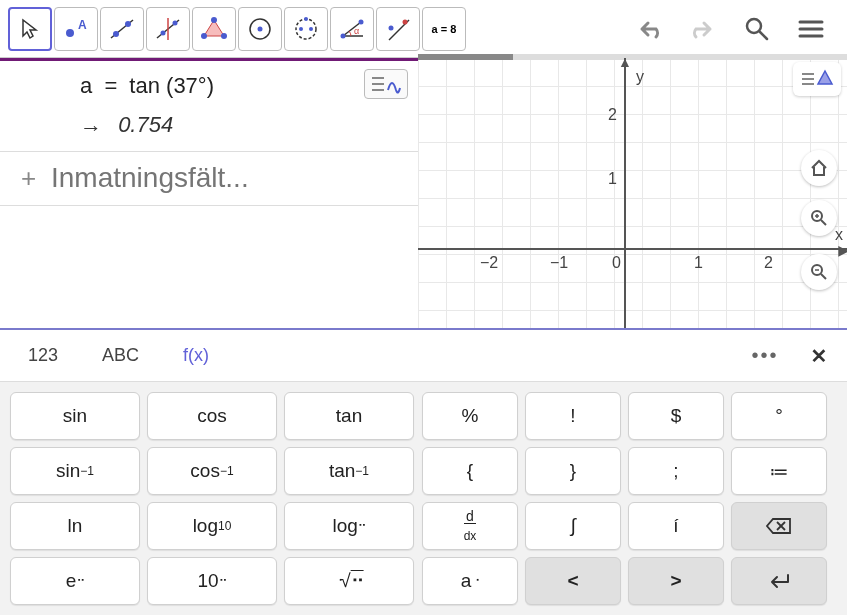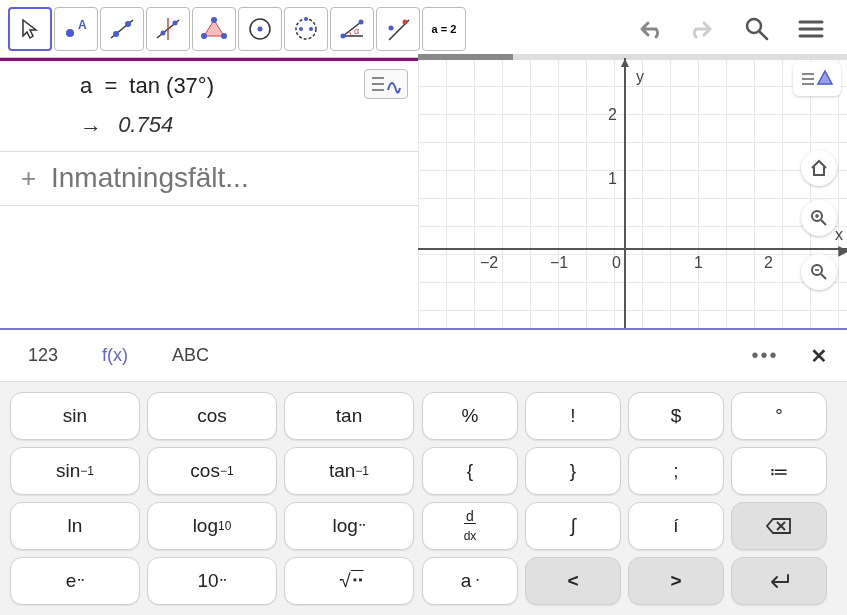--- a/index.html
+++ b/index.html
@@ -203,21 +203,21 @@
     grid-template-columns: repeat(3, 130px);
     grid-template-rows: repeat(4, 48px);
   }
   .kbd-right {
     grid-template-columns: repeat(4, 96px);
     grid-template-rows: repeat(4, 48px);
   }
   .key {
     background: #fff;
     border: 1px solid #d0d0d0;
-    border-radius: 12px;
+    border-radius: 6px;
     display: flex;
     align-items: center;
     justify-content: center;
     font-size: 19px;
     color: #222;
     cursor: pointer;
     box-shadow: 0 1px 1px rgba(0,0,0,0.08);
     position: relative;
   }
   .key.gray { background: #e0e0e0; }
@@ -288,21 +288,21 @@
       </svg>
   </div>
   <div class="tool-btn">
     <svg width="30" height="30">
         <line x1="6" y1="26" x2="26" y2="6" stroke="#333" stroke-width="1.5"></line>
         <circle cx="8" cy="14" r="2.5" fill="#4a5bcf"></circle>
         <circle cx="22" cy="8" r="2.5" fill="#c44"></circle>
       </svg>
   </div>
   <div class="tool-btn">
-    <span style="font-size:11px;font-weight:bold">a = 2</span>
+    <span style="font-size:11px;font-weight:bold">a = 8</span>
   </div>
   <div class="toolbar-right">
     <div class="icon-btn">
       <svg width="30" height="24">
           <path d="M8 12 L14 6 M8 12 L14 18 M8 12 L22 12 A6 6 0 0 1 22 20" fill="none" stroke="#888" stroke-width="3" stroke-linecap="round"></path>
         </svg>
     </div>
     <div class="icon-btn">
       <svg width="30" height="24">
           <path d="M22 12 L16 6 M22 12 L16 18 M22 12 L8 12 A6 6 0 0 0 8 20" fill="none" stroke="#ccc" stroke-width="3" stroke-linecap="round"></path>
@@ -397,22 +397,22 @@
           <circle cx="7" cy="7" r="5" fill="none" stroke="#555" stroke-width="2"></circle>
           <line x1="11" y1="11" x2="16" y2="16" stroke="#555" stroke-width="2"></line>
           <line x1="5" y1="7" x2="9" y2="7" stroke="#555" stroke-width="1.5"></line>
         </svg>
     </div>
   </div>
 </div>
 
 <div class="kbd-tabs">
   <div class="kbd-tab">123</div>
+  <div class="kbd-tab">ABC</div>
   <div class="kbd-tab active">f(x)</div>
-  <div class="kbd-tab">ABC</div>
   <div class="kbd-tabs-right">
     <div class="icon-btn" style="font-size:20px;letter-spacing:2px">•••</div>
     <div class="icon-btn" style="font-size:20px;font-weight:bold;color:#333">✕</div>
   </div>
 </div>
 
 <div class="kbd-area">
   <div class="kbd-left">
     <div class="key">
         <span>sin</span>

